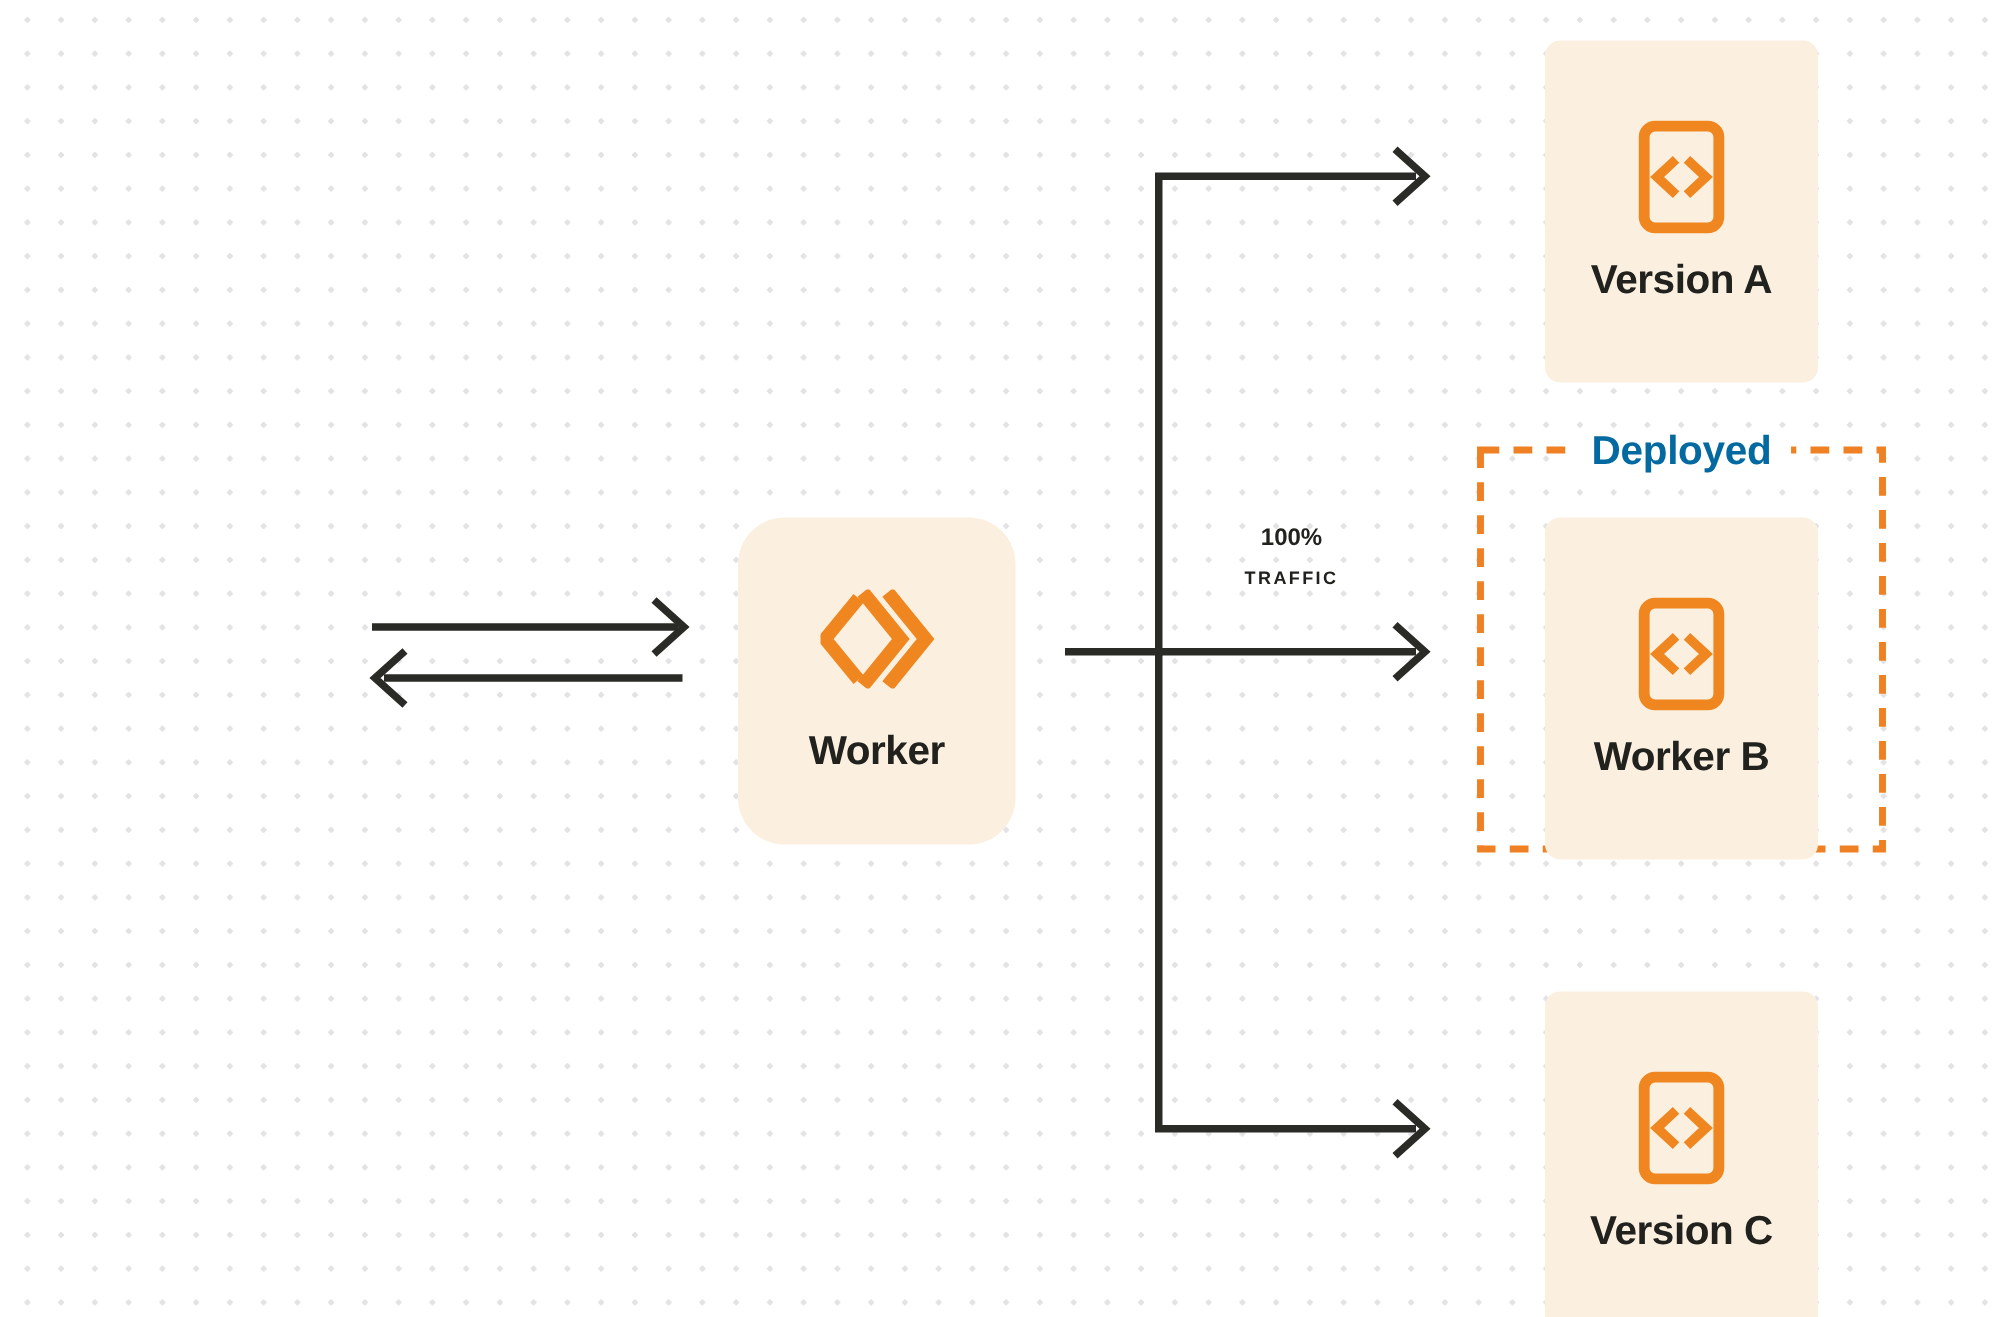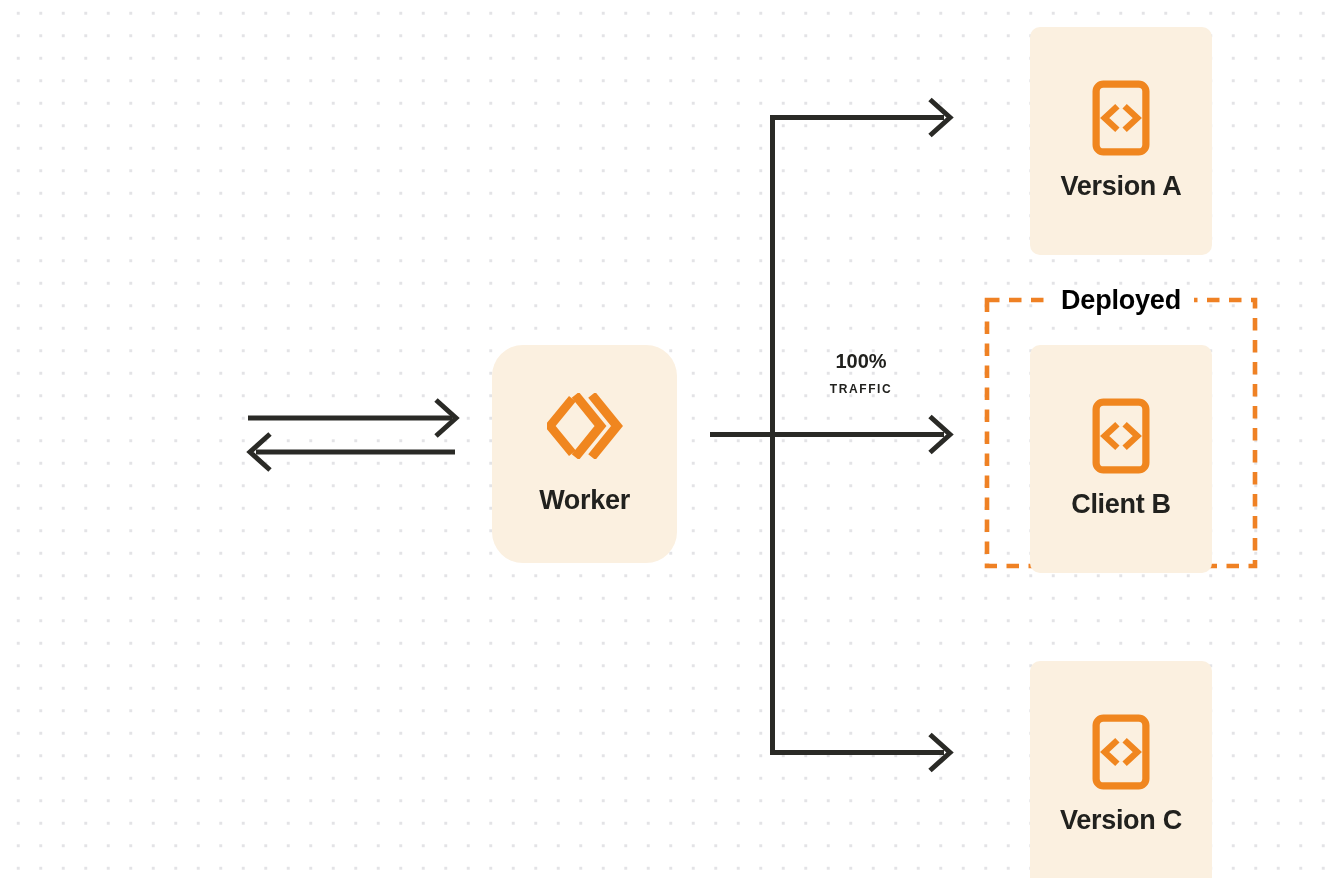--- a/index.html
+++ b/index.html
@@ -81,34 +81,34 @@
   .deployed-label {
     position: absolute;
     left: 1121px; top: 301px;
     transform: translate(-50%, -50%);
     z-index: 3;
     background: #ffffff;
     padding: 0 13px;
     font-weight: bold;
     font-size: 27px;
     letter-spacing: -0.2px;
-    color: #000000;
+    color: #0369a1;
     line-height: 1.1;
   }
   .traffic-label {
     position: absolute;
     left: 786px; top: 351px;
     width: 150px;
     text-align: center;
     z-index: 3;
     color: #21211e;
   }
   .traffic-label .t1 {
     font-weight: bold;
-    font-size: 20px;
+    font-size: 16px;
     line-height: 1;
   }
   .traffic-label .t2 {
     font-weight: bold;
     font-size: 12px;
     letter-spacing: 1.6px;
     margin-top: 12px;
     line-height: 1;
   }
 </style>
@@ -171,21 +171,21 @@
   </div>
 
   <div class="node node-version node-version-b cream">
     <span class="icon-wrap">
       <svg width="58" height="76" viewBox="0 0 64 84">
         <rect class="orange-stroke" stroke-width="8" x="4.5" y="4.5" width="55" height="75" rx="8"></rect>
         <path class="orange-stroke" stroke-width="7" d="M28 29 L14 42 L28 55"></path>
         <path class="orange-stroke" stroke-width="7" d="M36 29 L50 42 L36 55"></path>
       </svg>
     </span>
-    <div class="label">Client B</div>
+    <div class="label">Worker B</div>
   </div>
 
   <div class="node node-version node-version-c cream">
     <span class="icon-wrap">
       <svg width="58" height="76" viewBox="0 0 64 84">
         <rect class="orange-stroke" stroke-width="8" x="4.5" y="4.5" width="55" height="75" rx="8"></rect>
         <path class="orange-stroke" stroke-width="7" d="M28 29 L14 42 L28 55"></path>
         <path class="orange-stroke" stroke-width="7" d="M36 29 L50 42 L36 55"></path>
       </svg>
     </span>

